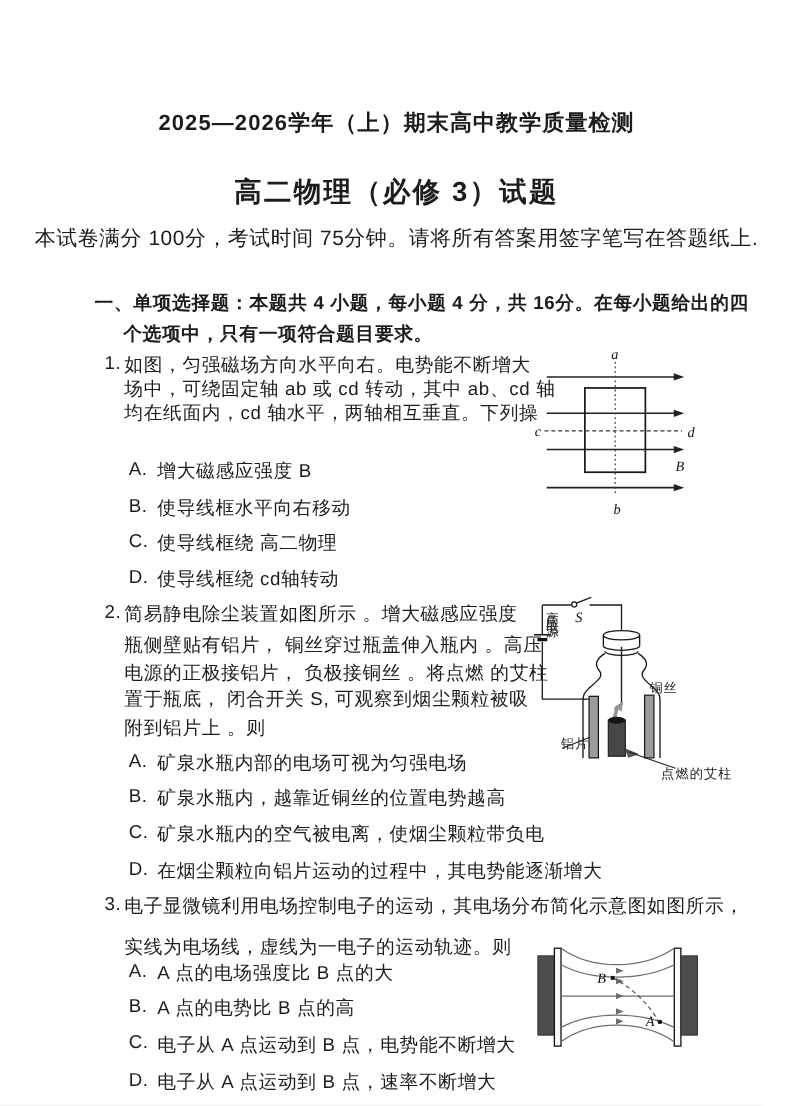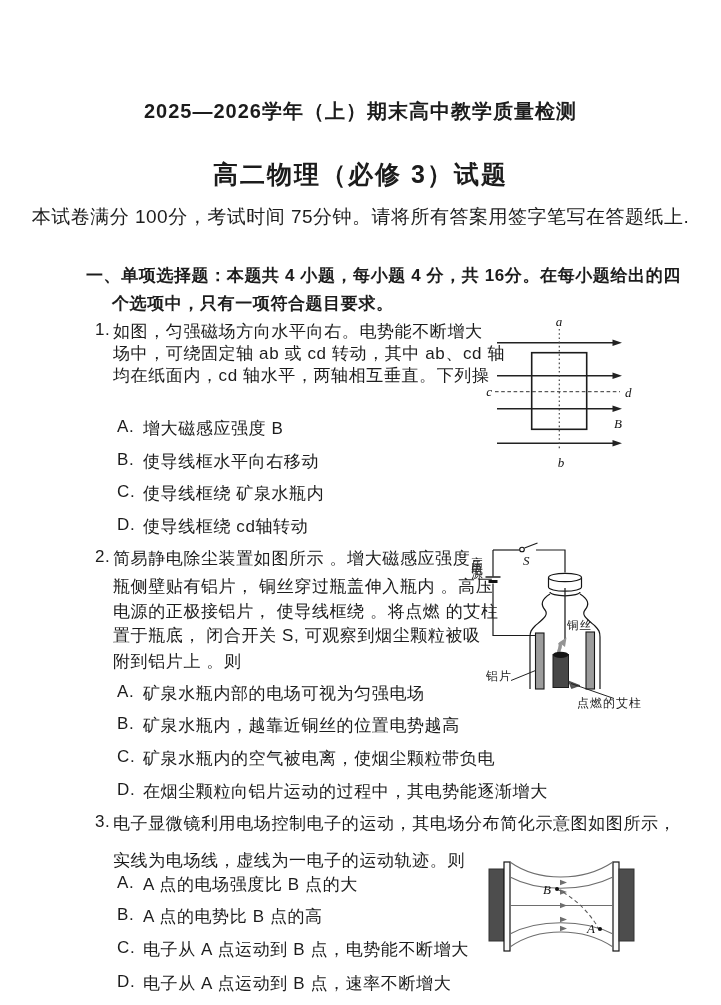--- a/index.html
+++ b/index.html
@@ -13,21 +13,21 @@
   .title{top:98px;font-size:20px;font-weight:bold;letter-spacing:1px;}
   .subtitle{top:158px;font-size:25px;font-weight:bold;letter-spacing:2px;}
   .note{top:204px;font-size:19px;letter-spacing:.5px;}
   .body-line{font-size:17px;letter-spacing:.6px;}
   .bold{font-weight:bold;}
   .qnum{left:95px;}
   .qtext{left:113px;}
   .opt-label{left:117px;}
   .opt-text{left:143px;}
   .fig{position:absolute;}
-  .fig-cjk{position:absolute;font-size:12px;letter-spacing:1px;white-space:nowrap;color:#222;}
+  .fig-cjk{position:absolute;font-size:12px;letter-spacing:1px;white-space:nowrap;color:#222;padding-left:24px;}
   .fig-cjk.small{font-size:11.5px;}
   .vertical{writing-mode:vertical-rl;text-orientation:upright;letter-spacing:4px;}
   svg text{font-family:"Liberation Serif","DejaVu Serif",serif;font-style:italic;font-size:13px;fill:#111;}
 </style>
 </head>
 <body>
 
 <div id="paper">
 
   <div class="abs center title">2025—2026学年（上）期末高中教学质量检测</div>
@@ -40,21 +40,21 @@
   <div class="abs body-line qnum" style="top:320px;">1.</div>
   <div class="abs body-line qtext" style="top:320px;">如图，匀强磁场方向水平向右。电势能不断增大</div>
   <div class="abs body-line qtext" style="top:342px;">场中，可绕固定轴 ab 或 cd 转动，其中 ab、cd 轴</div>
   <div class="abs body-line qtext" style="top:364px;">均在纸面内，cd 轴水平，两轴相互垂直。下列操</div>
 
   <div class="abs body-line opt-label" style="top:417px;">A.</div>
   <div class="abs body-line opt-text" style="top:417px;">增大磁感应强度 B</div>
   <div class="abs body-line opt-label" style="top:450px;">B.</div>
   <div class="abs body-line opt-text" style="top:450px;">使导线框水平向右移动</div>
   <div class="abs body-line opt-label" style="top:482px;">C.</div>
-  <div class="abs body-line opt-text" style="top:482px;">使导线框绕 矿泉水瓶内</div>
+  <div class="abs body-line opt-text" style="top:482px;">使导线框绕 高二物理</div>
   <div class="abs body-line opt-label" style="top:515px;">D.</div>
   <div class="abs body-line opt-text" style="top:515px;">使导线框绕 cd轴转动</div>
 
   <svg class="fig" style="left:483px;top:310px;" width="160" height="170" viewBox="0 0 160 170">
     <g stroke="#222" stroke-width="1.4">
       <line x1="14" y1="32.7" x2="131" y2="32.7"></line>
       <line x1="14" y1="65.7" x2="131" y2="65.7"></line>
       <line x1="14" y1="98.7" x2="131" y2="98.7"></line>
       <line x1="14" y1="133.3" x2="131" y2="133.3"></line>
     </g>
@@ -70,21 +70,21 @@
     <text x="76" y="16" text-anchor="middle">a</text>
     <text x="78" y="157" text-anchor="middle">b</text>
     <text x="9" y="86" text-anchor="end">c</text>
     <text x="142" y="87">d</text>
     <text x="131" y="118">B</text>
   </svg>
 
   <div class="abs body-line qnum" style="top:547px;">2.</div>
   <div class="abs body-line qtext" style="top:547px;">简易静电除尘装置如图所示 。增大磁感应强度</div>
   <div class="abs body-line qtext" style="top:575px;">瓶侧壁贴有铝片， 铜丝穿过瓶盖伸入瓶内 。高压</div>
-  <div class="abs body-line qtext" style="top:600px;">电源的正极接铝片， 使导线框绕 。将点燃 的艾柱</div>
+  <div class="abs body-line qtext" style="top:600px;">电源的正极接铝片， 负极接铜丝 。将点燃 的艾柱</div>
   <div class="abs body-line qtext" style="top:624px;">置于瓶底， 闭合开关 S, 可观察到烟尘颗粒被吸</div>
   <div class="abs body-line qtext" style="top:650px;">附到铝片上 。则</div>
 
   <div class="abs body-line opt-label" style="top:682px;">A.</div>
   <div class="abs body-line opt-text" style="top:682px;text-align:right;">矿泉水瓶内部的电场可视为匀强电场</div>
   <div class="abs body-line opt-label" style="top:714px;">B.</div>
   <div class="abs body-line opt-text" style="top:714px;">矿泉水瓶内，越靠近铜丝的位置电势越高</div>
   <div class="abs body-line opt-label" style="top:747px;">C.</div>
   <div class="abs body-line opt-text" style="top:747px;">矿泉水瓶内的空气被电离，使烟尘颗粒带负电</div>
   <div class="abs body-line opt-label" style="top:780px;">D.</div>

